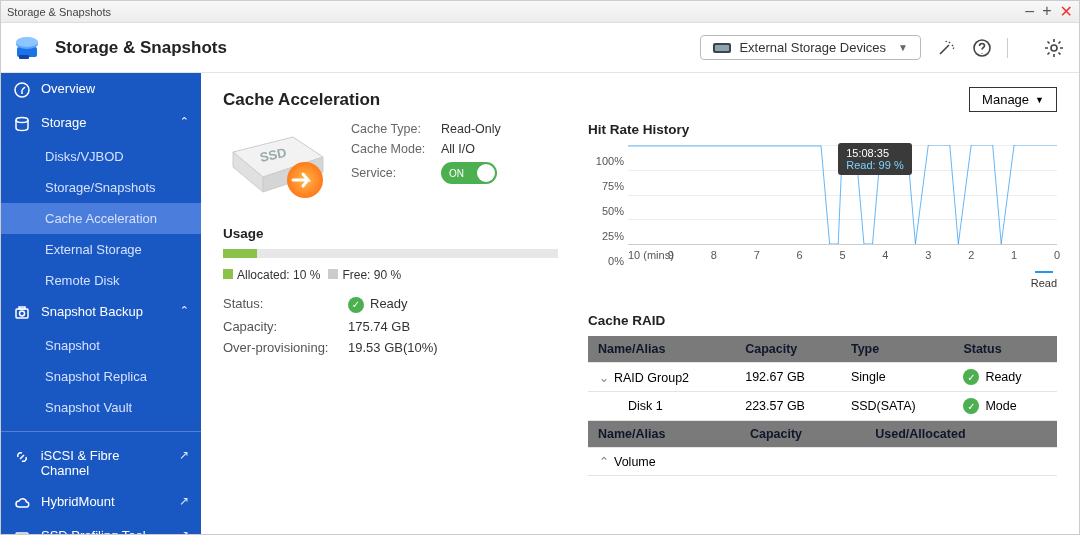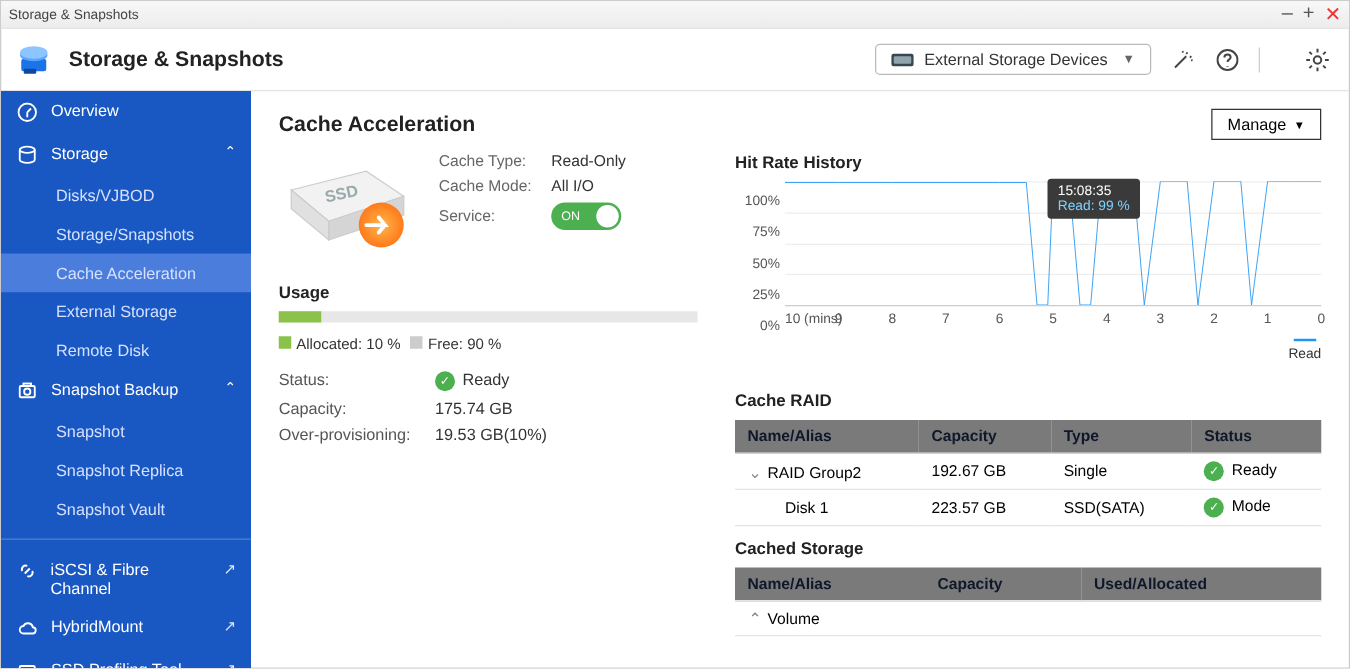--- a/index.html
+++ b/index.html
@@ -338,21 +338,20 @@
               </tr>
               <tr>
                 <td style="padding-left:40px;">Disk 1</td>
                 <td>223.57 GB</td>
                 <td>SSD(SATA)</td>
                 <td><span class="good-ic">✓</span><span>Mode</span></td>
               </tr>
             </tbody>
           </table>
 
-          <h4 class="sec">Cached Storage</h4>
           <table class="grid-t">
             <thead>
                 <tr>
               <th>Name/Alias</th>
               <th>Capacity</th>
               <th>Used/Allocated</th>
             </tr>
               </thead>
             <tbody>
               <tr>

